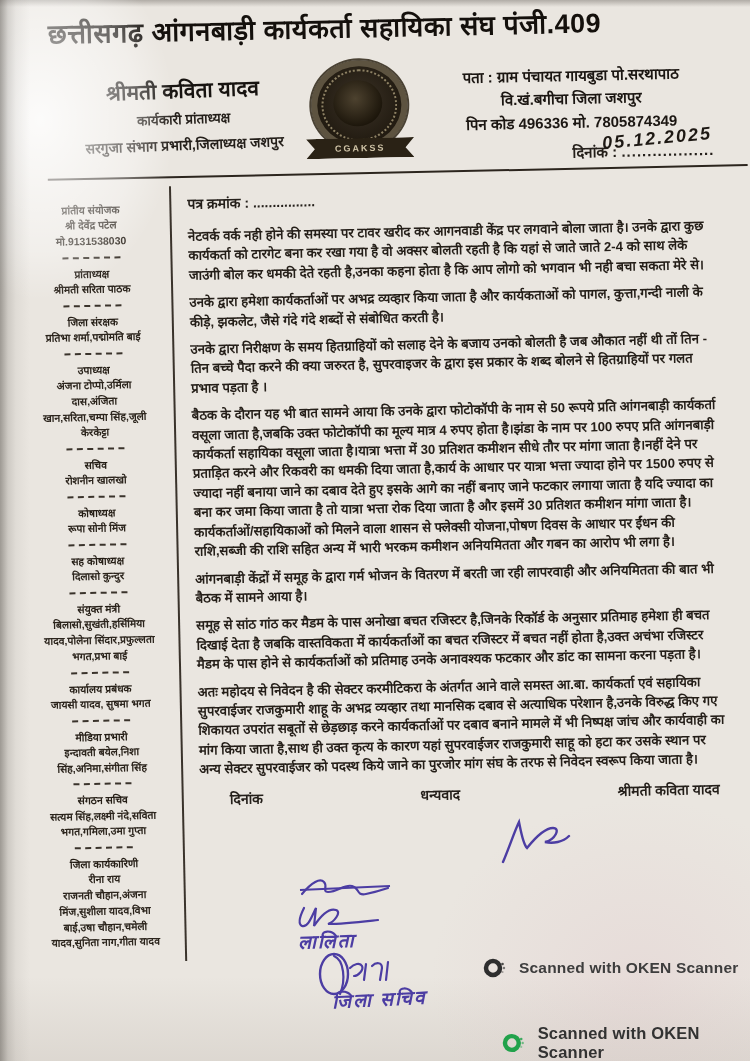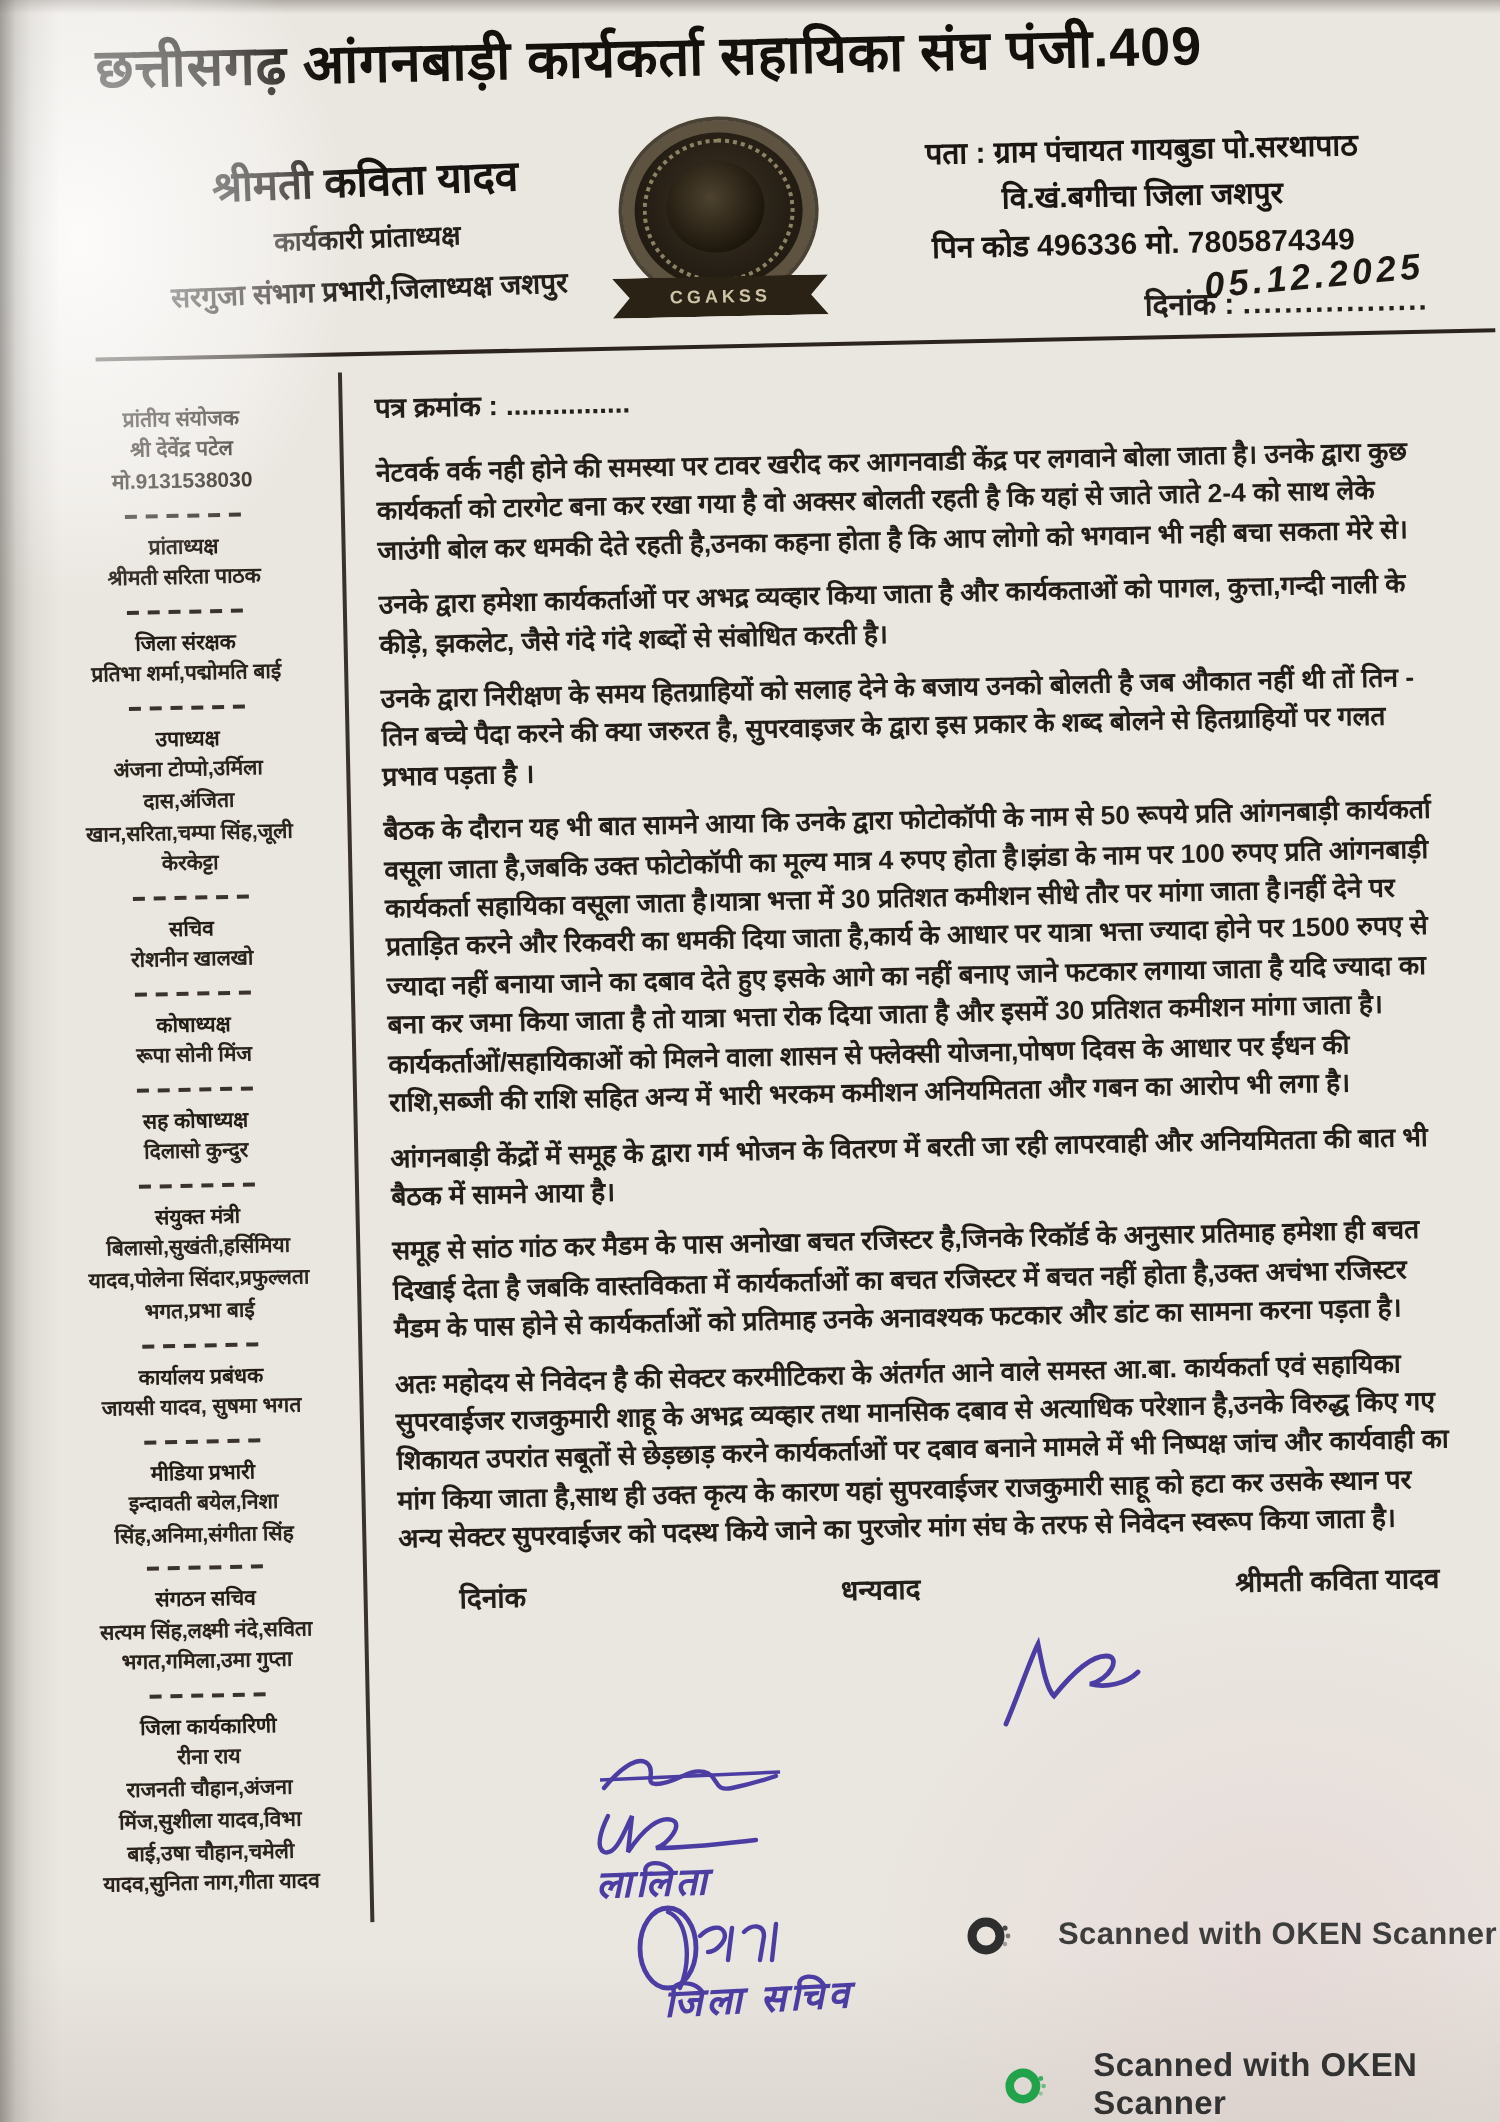--- a/index.html
+++ b/index.html
@@ -81,21 +81,21 @@
 
   .sign-row{display:flex;justify-content:space-between;align-items:flex-start;margin-top:10px;padding:0 10px 0 30px;}
   .sign-row .lbl{font-size:14px;font-weight:bold;}
 
   
   .ink{position:absolute;z-index:6;color:#4c3da3;}
   .ink svg{display:block;}
   .ink-text{font-size:19px;font-weight:bold;font-style:italic;color:#4c3da3;letter-spacing:2px;}
 
   
-  .oken{position:absolute;display:flex;align-items:center;gap:22px;z-index:7;}
+  .oken{position:absolute;display:flex;align-items:center;gap:12px;z-index:7;}
   .oken .txt{font-size:15.5px;font-weight:bold;color:#3d3d3d;letter-spacing:.2px;}
   .oken svg{display:block;}
 </style>
 </head>
 <body>
 
 <div class="page">
   <div class="tilt">
 
     <div class="hdr-title">छत्तीसगढ़ आंगनबाड़ी कार्यकर्ता सहायिका संघ पंजी.409</div>

